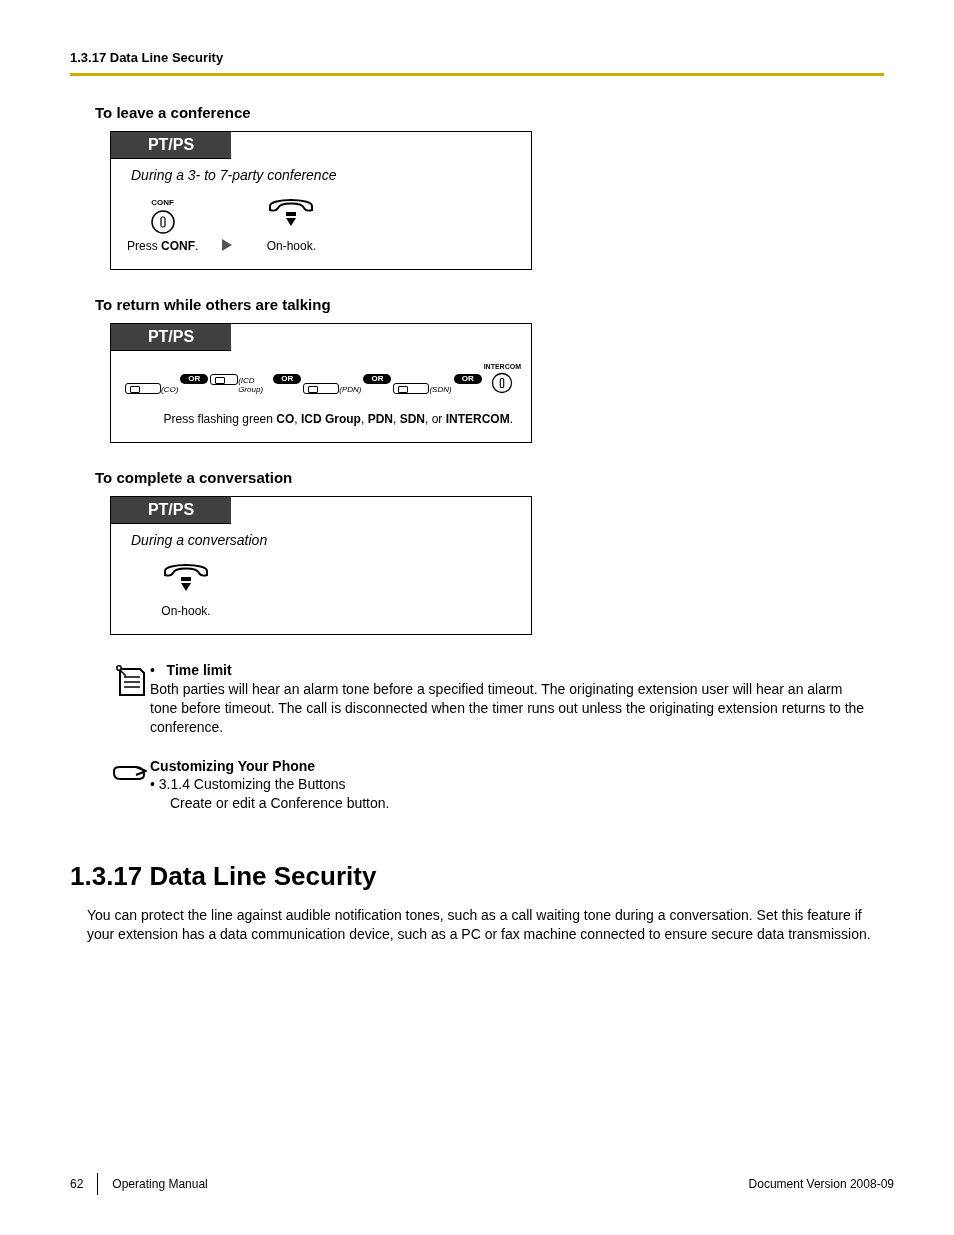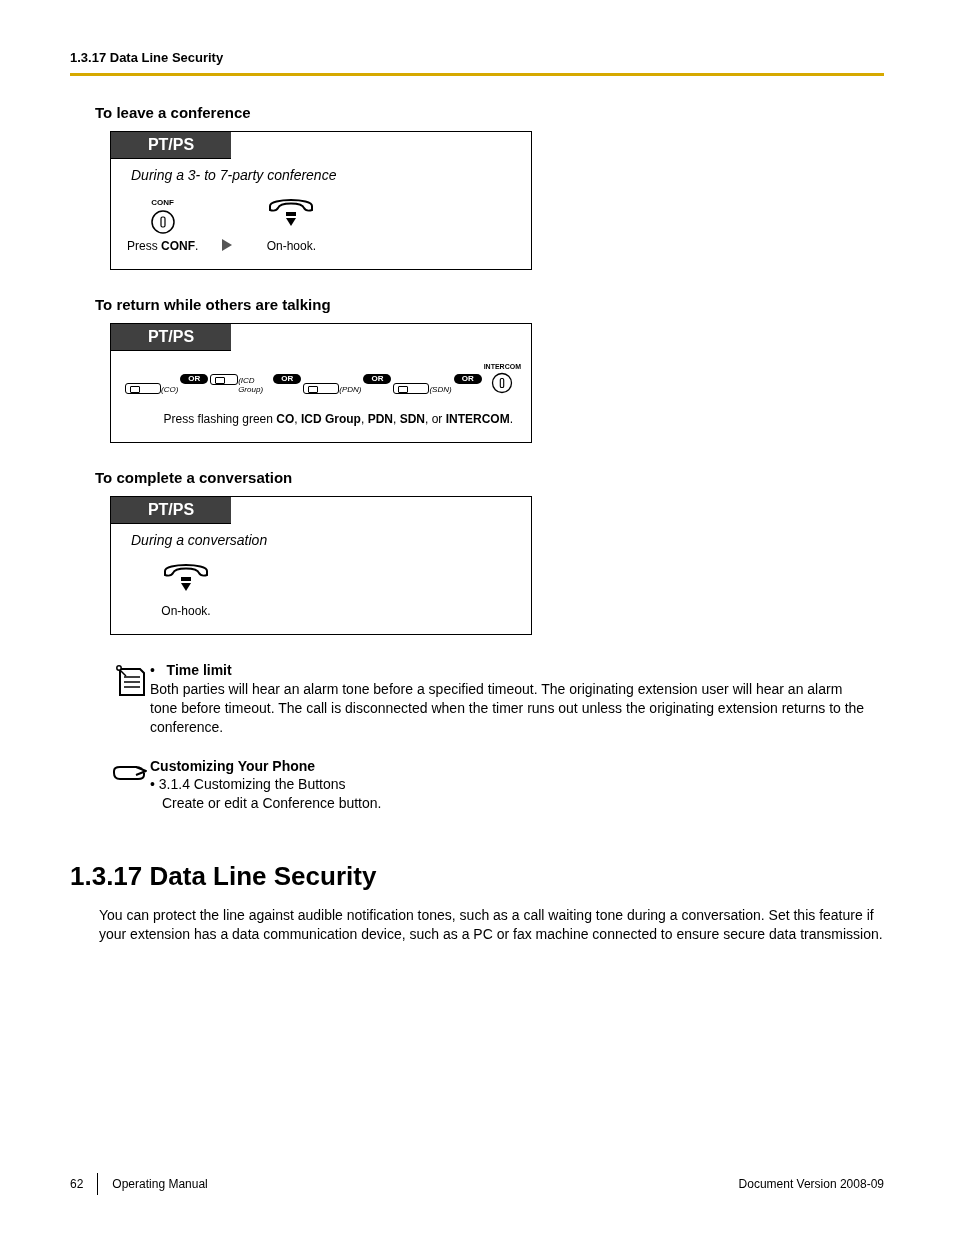--- a/index.html
+++ b/index.html
@@ -118,24 +118,24 @@
     margin: 14px 0 0 40px; 
   }
   .note-text{ font-size:14px; line-height:1.35; max-width: 720px;}
   .note-text .b{font-weight:bold;}
   h2.section-title{
     font-size:26px; font-weight:bold;
     margin: 48px 0 14px 0;
   }
   .body-para{
     font-size:14px; line-height:1.35;
-    margin-left:29px; max-width: 790px;
+    margin-left:17px; max-width: 790px;
   }
   .footer{
-    position:absolute; bottom:40px; left:70px; right:70px;
+    position:absolute; bottom:40px; left:70px; right:60px;
     display:flex; justify-content:space-between; align-items:center;
     font-size:12px;
   }
   .footer .left{display:flex;align-items:center;gap:14px;}
   .footer .divider{width:1px;height:22px;background:#000;}
   .keyrow{
     display:flex;align-items:flex-end;justify-content:space-between;
     margin: 12px 14px 0 14px;
   }
   .conf-tiny{font-size:8px;font-weight:bold;margin-bottom:2px;}
@@ -249,21 +249,21 @@
     </div>
   </div>
 
   <div class="note-row" style="margin-top:20px">
     <svg width="40" height="28">
       <path d="M4 14 C4 10 8 10 10 10 L26 10 C30 10 34 12 34 16 L34 18 C34 22 30 22 28 22 L10 22 C6 22 4 20 4 16 Z M26 10 L36 14 L26 18" fill="#fff" stroke="#000" stroke-width="2" stroke-linejoin="round"></path>
     </svg>
     <div class="note-text">
       <span class="b">Customizing Your Phone</span><br>
       <span>•   3.1.4  Customizing the Buttons</span><br>
-      <span style="margin-left:12px;display:inline-block">Create or edit a Conference button.</span>
+      <span style="margin-left:20px;display:inline-block">Create or edit a Conference button.</span>
     </div>
   </div>
 
   <h2 class="section-title">1.3.17  Data Line Security</h2>
   <div class="body-para">You can protect the line against audible notification tones, such as a call waiting tone during a conversation. Set this feature if your extension has a data communication device, such as a PC or fax machine connected to ensure secure data transmission.</div>
 
   <div class="footer">
     <div class="left">
       <span>62</span>
       <span class="divider"></span>

